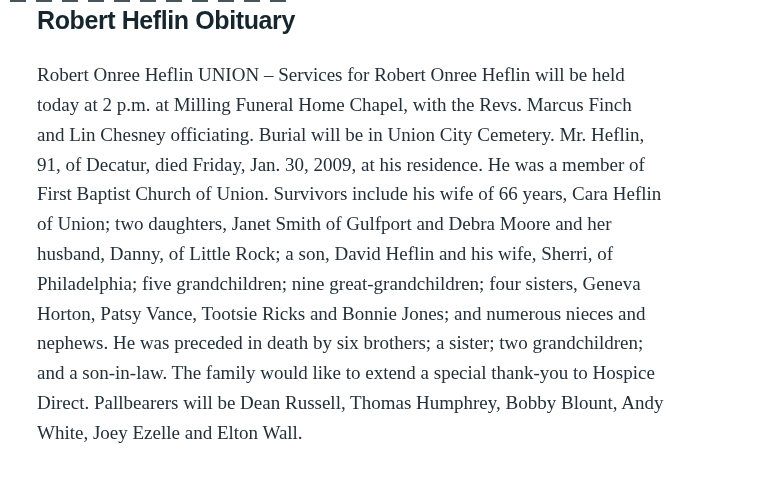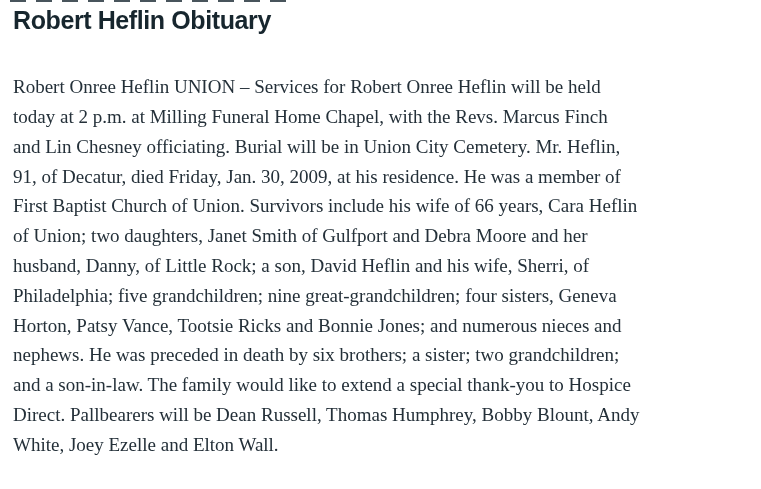--- a/index.html
+++ b/index.html
@@ -27,41 +27,41 @@
     top: 0;
     left: 10px;
     width: 286px;
     height: 2px;
     background: repeating-linear-gradient(90deg,
       #1b2a33 0px, #1b2a33 16px,
       transparent 16px, transparent 26px);
     opacity: 0.8;
   }
   .content {
-    padding: 5px 14px 0 13px;
+    padding: 5px 14px 0 37px;
   }
   .title {
     margin: 0;
     font-family: "Liberation Sans", sans-serif;
     font-weight: 700;
     font-size: 25px;
     line-height: 1.25;
     letter-spacing: -0.4px;
     color: var(--color-title, #17262e);
   }
   .published {
     margin: 6px 0 0 0;
     font-family: "Liberation Sans", sans-serif;
     font-size: 17px;
     line-height: 1.3;
     letter-spacing: -0.1px;
     color: var(--color-subtitle, #6c757d);
   }
   .body-text {
-    margin: 36px 0 0 0;
+    margin: 24px 0 0 0;
     font-family: "Liberation Serif", serif;
     font-size: 19px;
     line-height: 29.8px;
     color: var(--color-body, #243039);
     white-space: pre-line; 
   }
 </style>
 </head>
 <body>
 

